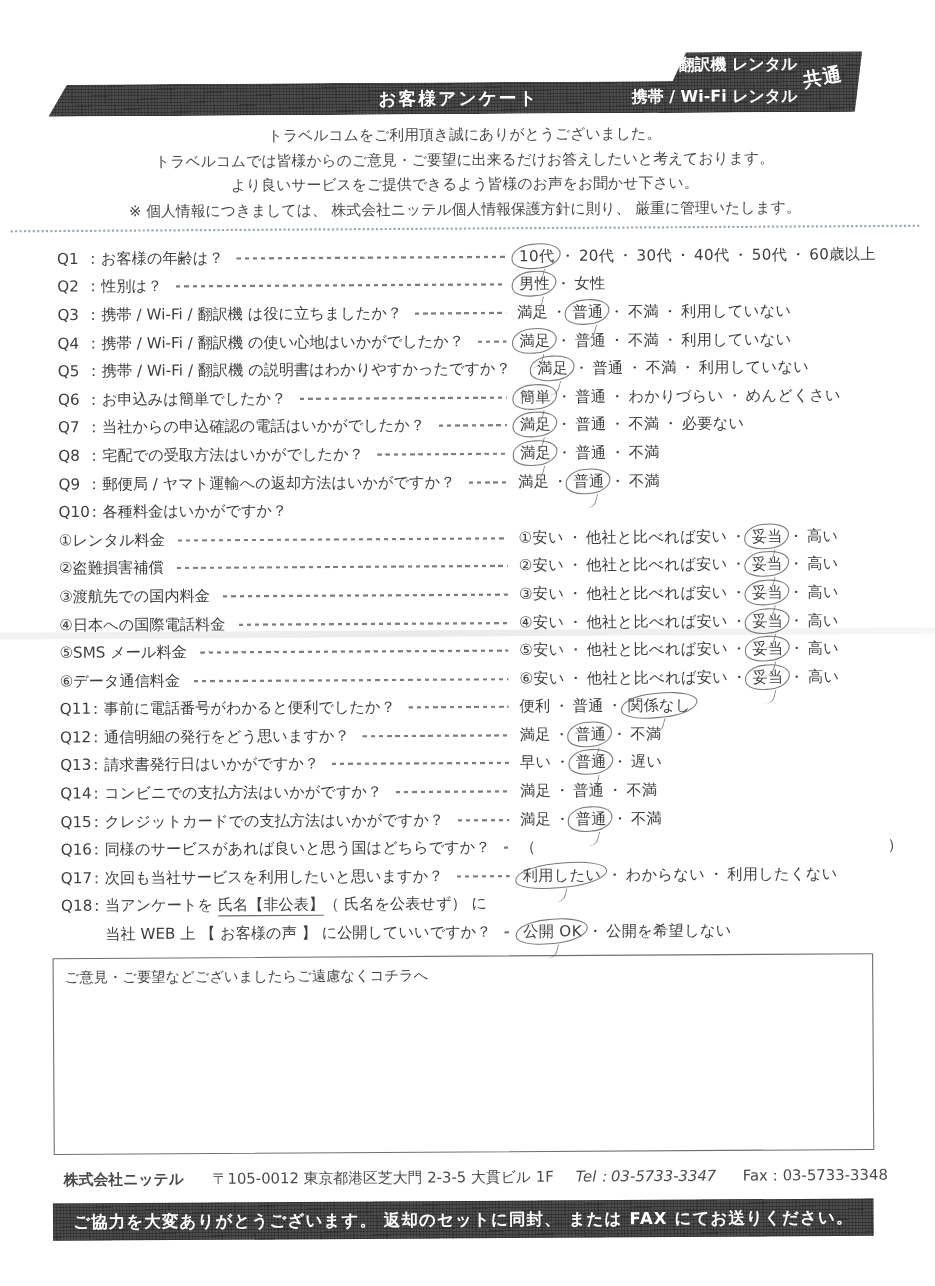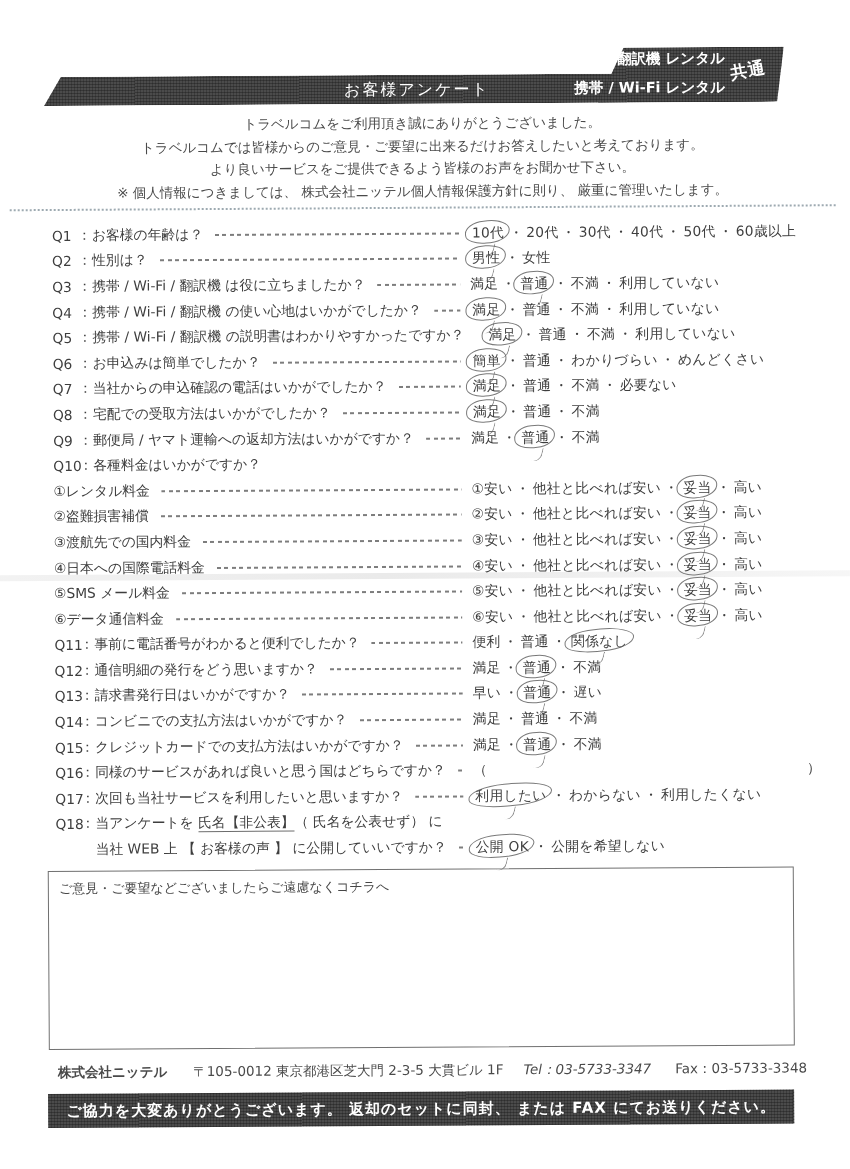--- a/index.html
+++ b/index.html
@@ -8,21 +8,21 @@
 
   
   .logo{position:absolute;left:83px;top:42px;font-size:25px;color:#585858;letter-spacing:.5px;}
   .ink{background-color:#4b4b4b;background-image:
       repeating-linear-gradient(0deg, rgba(18,18,18,.35) 0 1px, transparent 1px 3px),
       repeating-linear-gradient(90deg, rgba(22,22,22,.28) 0 1px, transparent 1px 3px);}
   .bar-main{position:absolute;left:47px;top:75px;width:731px;height:29px;
       clip-path:polygon(17px 0,100% 0,100% 100%,0 100%);}
   .bar-right{position:absolute;left:601px;top:49px;width:186px;height:55px;
       clip-path:polygon(26px 0,100% 0,calc(100% - 7px) 100%,0 100%);}
-  .banner-title{position:absolute;left:347px;top:80px;color:#fff;font-weight:normal;
+  .banner-title{position:absolute;left:347px;top:80px;color:#fff;font-weight:bold;
       font-size:16px;letter-spacing:2px;z-index:3;}
   .product-top{position:absolute;left:620px;top:51px;width:108px;text-align:right;
       color:#fff;font-weight:bold;font-size:14.5px;z-index:3;}
   .product-bottom{position:absolute;left:560px;top:80px;width:168px;text-align:right;
       color:#fff;font-weight:bold;font-size:14.5px;z-index:3;}
   .common{position:absolute;left:733px;top:61px;color:#fff;font-weight:bold;font-size:17px;
       transform:rotate(-10deg);z-index:3;letter-spacing:1px;}
 
   
   .intro{position:absolute;top:112px;left:0;width:850px;text-align:center;

